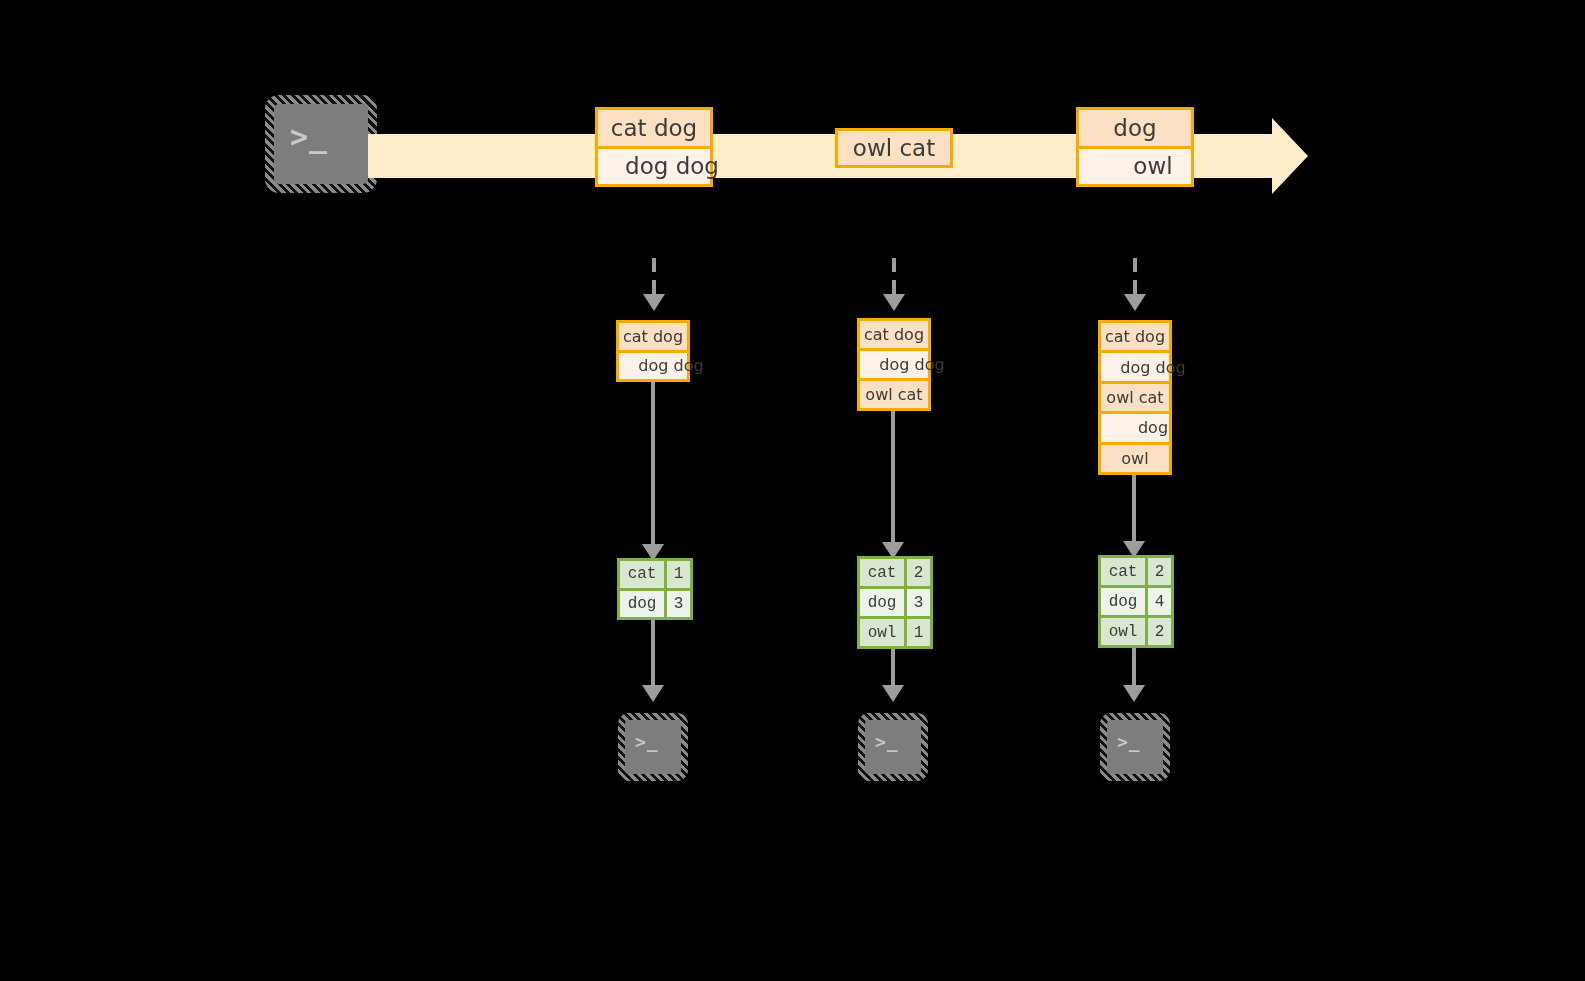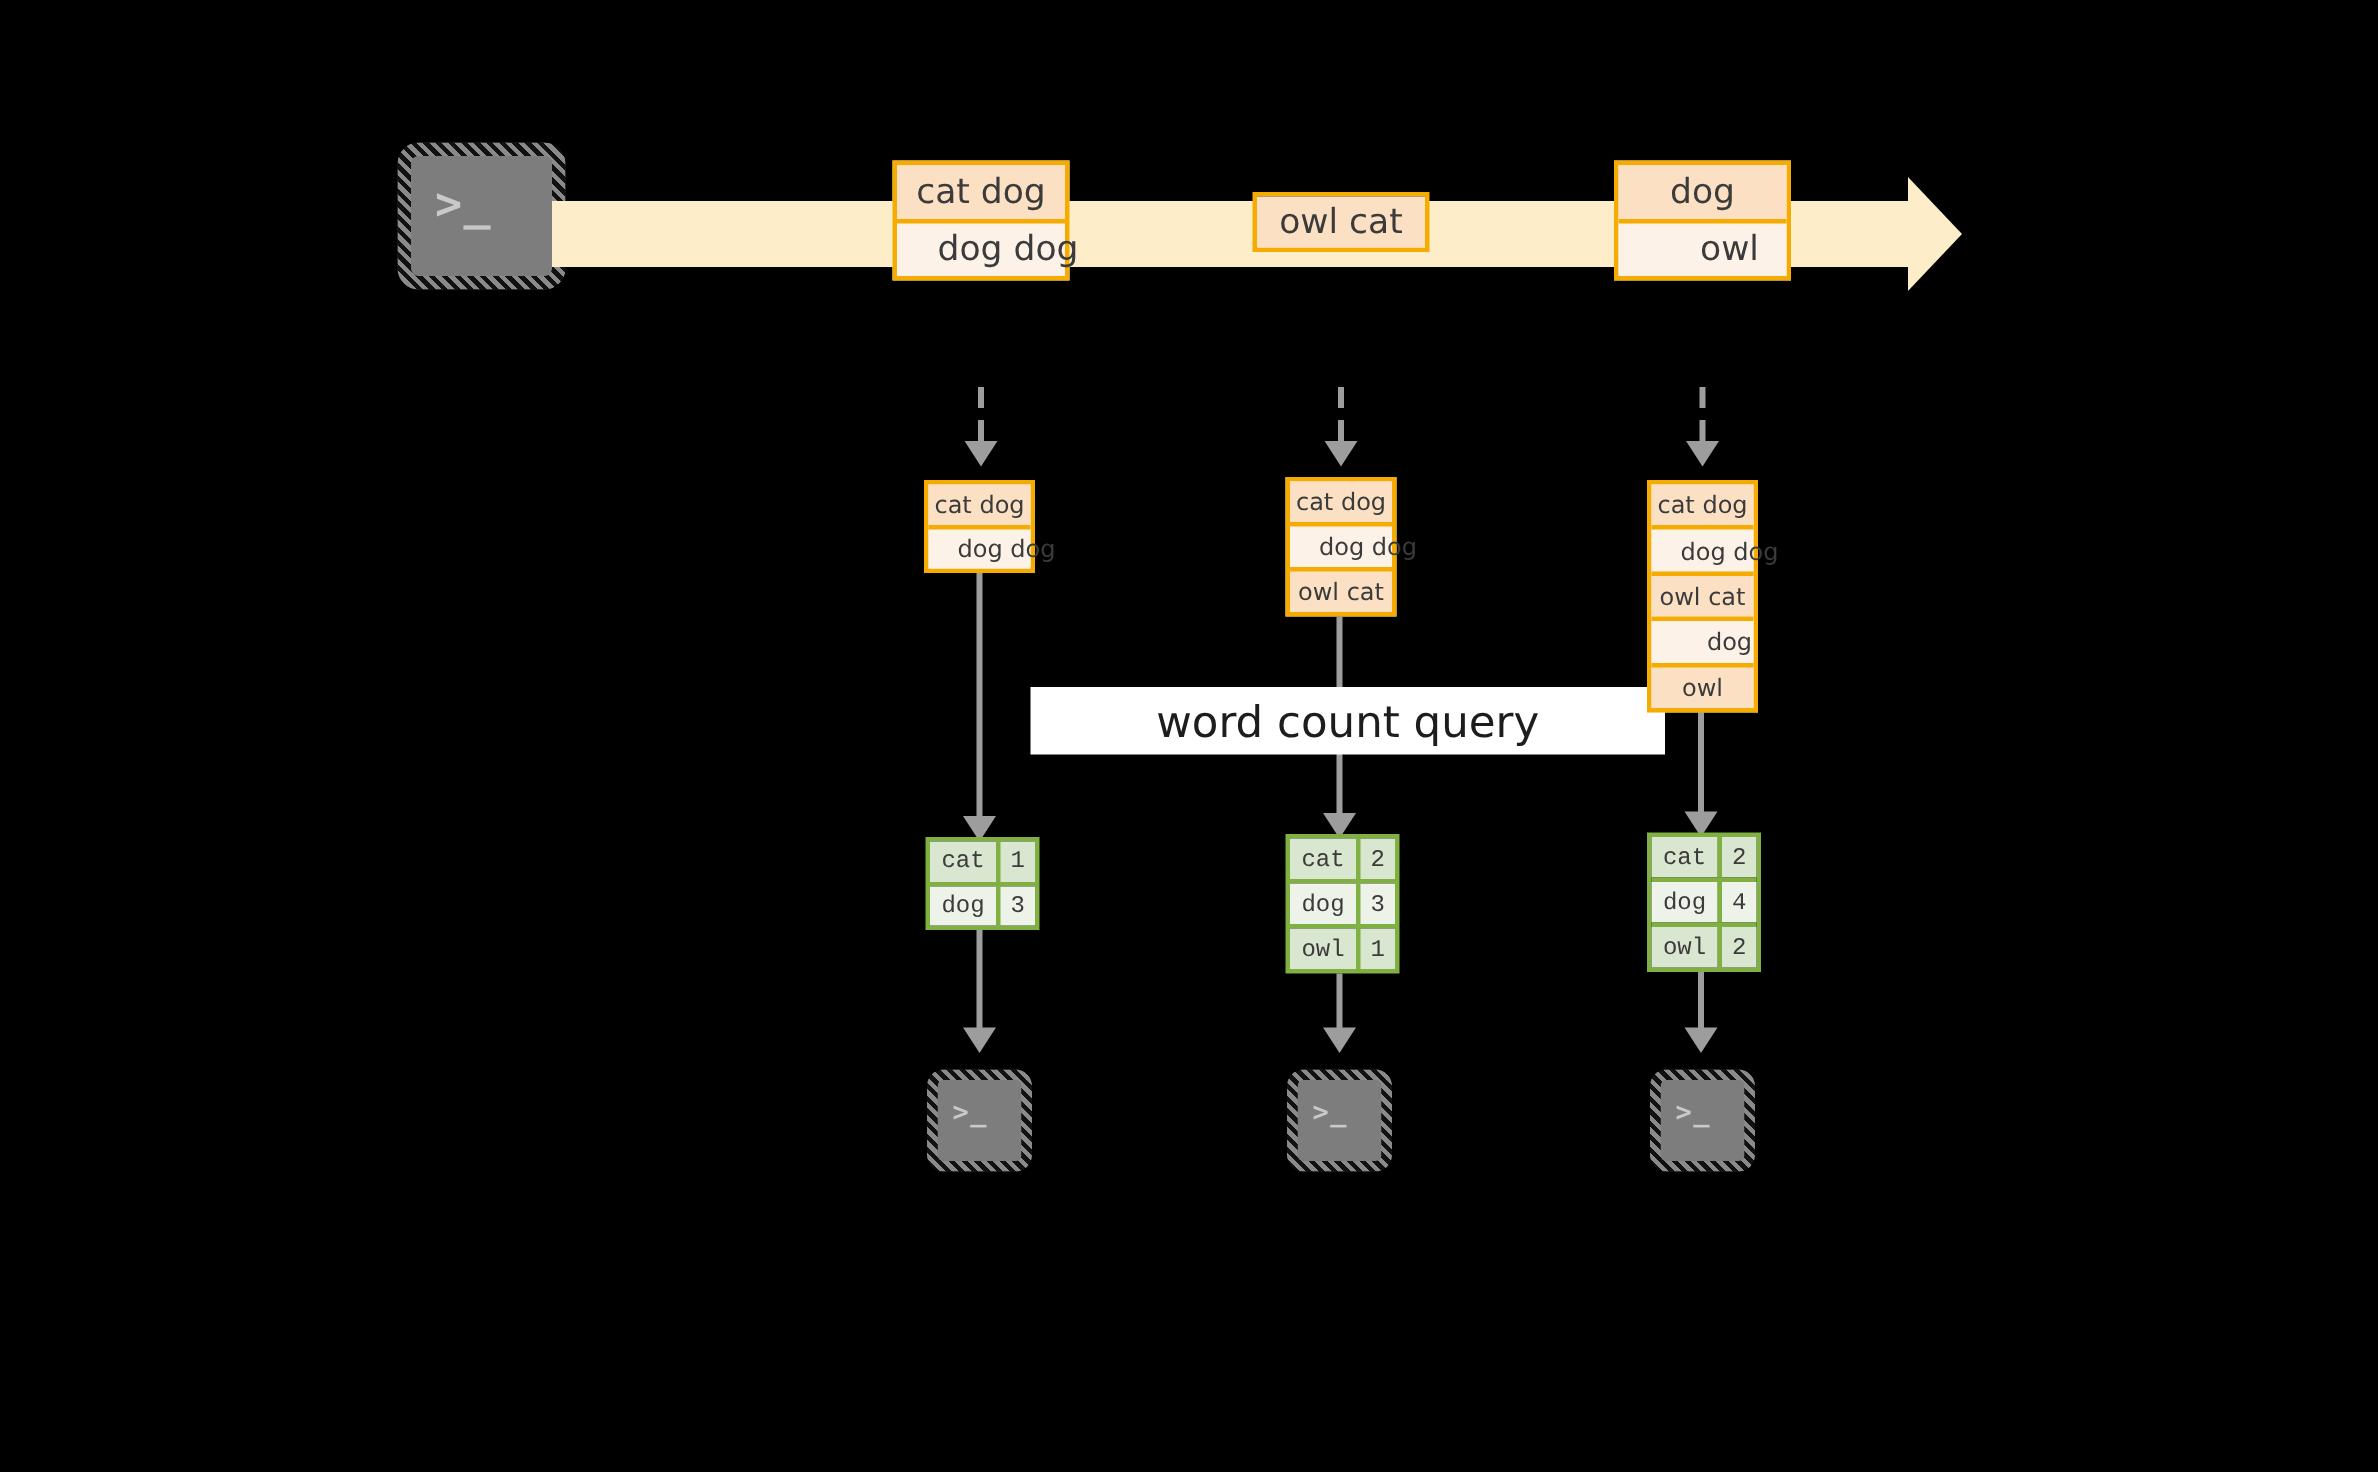--- a/index.html
+++ b/index.html
@@ -247,17 +247,14 @@
     </div>
   </div>
 
   <div class="vline" style="left:1132px; top:648px; height:40px;"></div>
   <div class="vhead" style="left:1123px; top:685px;"></div>
 
   <div class="term term-small" style="left:1100px; top:713px;">
     <span class="glyph">&gt;_</span>
   </div>
 
-  <div class="banner" style="left:687px; top:458px; width:423px; height:45px;">
-    <span>word count query</span>
-  </div>
 
 </div>
 
 </body></html>

